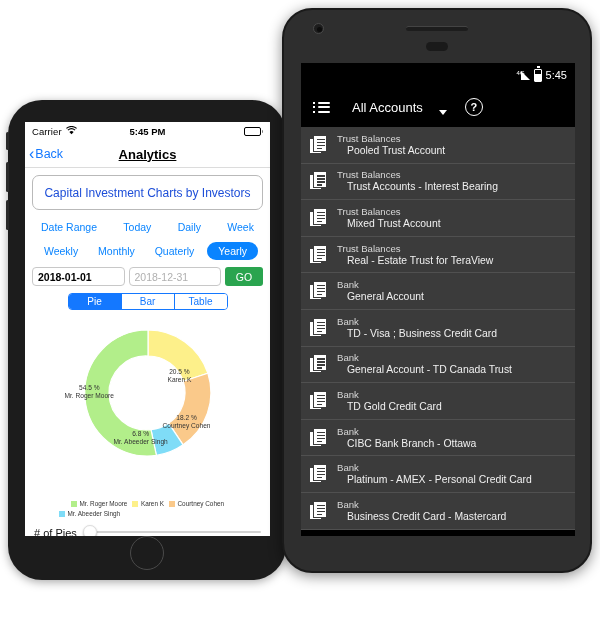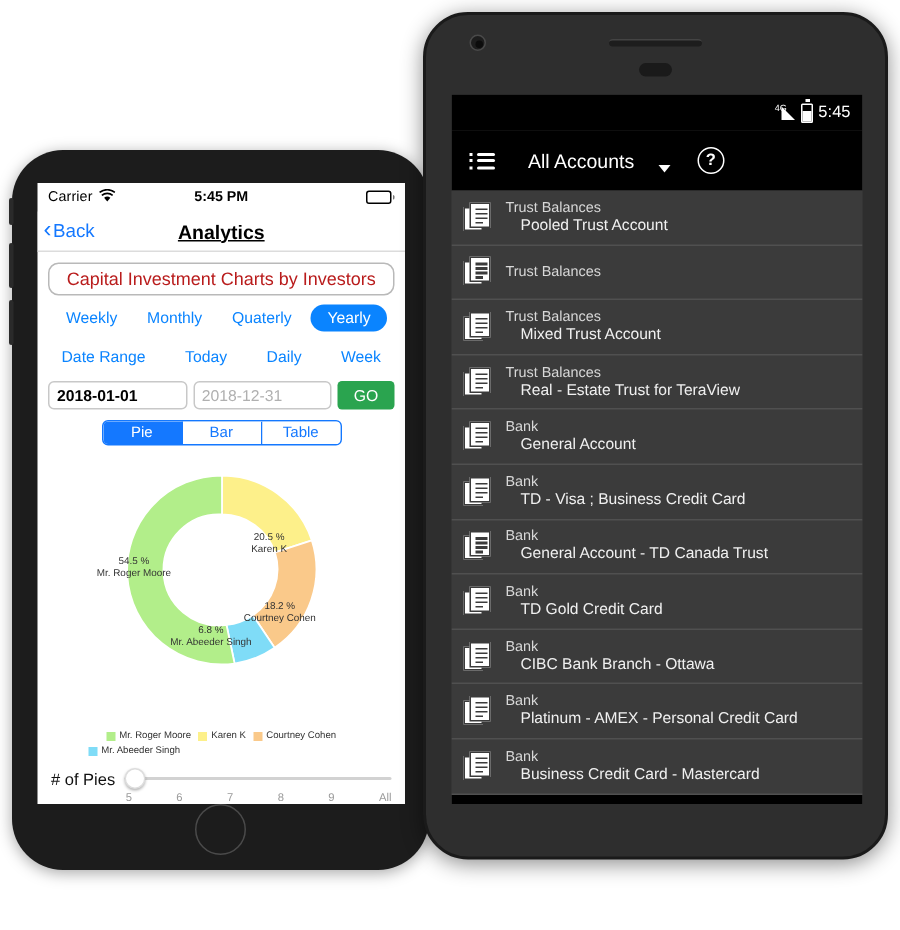--- a/index.html
+++ b/index.html
@@ -72,22 +72,22 @@
   .ios-title {
     position:absolute; left:0; right:0; text-align:center;
     font-size:13px; font-weight:bold; color:#000;text-decoration:underline;
   }
 
   .ios-body { padding:0 7px; }
 
   .title-box {
     margin-top:7px;
     border:1px solid #b9b9b9; border-radius:7px;
-    height:22px; display:flex; align-items:center; justify-content:center;
-    font-size:12px; color:#b91c1c; background:#fff;
+    height:35px; display:flex; align-items:center; justify-content:center;
+    font-size:12px; color:#1d4ed8; background:#fff;
   }
 
   .range-row {
     display:flex; justify-content:space-between; align-items:center;
     margin-top:8px; padding:0 2px;
   }
   .range-row.second { justify-content:space-around; margin-top:6px;}
   .pill {
     font-size:10.5px; color:#0a84ff; padding:3px 7px; border-radius:11px;
     cursor:pointer; white-space:nowrap;
@@ -291,32 +291,32 @@
         <span class="chev">‹</span>
         <span>Back</span>
       </div>
       <div class="ios-title">Analytics</div>
     </div>
 
     <div class="ios-body">
 
       <div class="title-box">Capital Investment Charts by Investors</div>
 
+      <div class="range-row">
+        <div class="pill">Date Range</div>
+        <div class="pill">Today</div>
+        <div class="pill">Daily</div>
+        <div class="pill">Week</div>
+      </div>
+
       <div class="range-row second">
         <div class="pill">Weekly</div>
         <div class="pill">Monthly</div>
         <div class="pill">Quaterly</div>
         <div class="pill active">Yearly</div>
-      </div>
-
-      <div class="range-row">
-        <div class="pill">Date Range</div>
-        <div class="pill">Today</div>
-        <div class="pill">Daily</div>
-        <div class="pill">Week</div>
       </div>
 
       <div class="date-row">
         <div class="date-input">2018-01-01</div>
         <div class="date-input placeholder">2018-12-31</div>
         <div class="go-btn">GO</div>
       </div>
 
       <div class="seg-control">
         <div class="seg active">Pie</div>
@@ -449,20 +449,21 @@
             <div class="back-sheet"></div>
             <div class="front-sheet">
               <i></i>
               <i></i>
               <i></i>
               <i></i>
             </div>
           </div>
         <div class="row-text">
           <div class="row-title">Trust Balances</div>
+          <div class="row-sub">Trust Accounts - Interest Bearing</div>
         </div>
       </div>
       <div class="and-row">
         <div class="doc-icon">
             <div class="back-sheet"></div>
             <div class="front-sheet">
               <i></i>
               <i></i>
               <i></i>
               <i></i>

